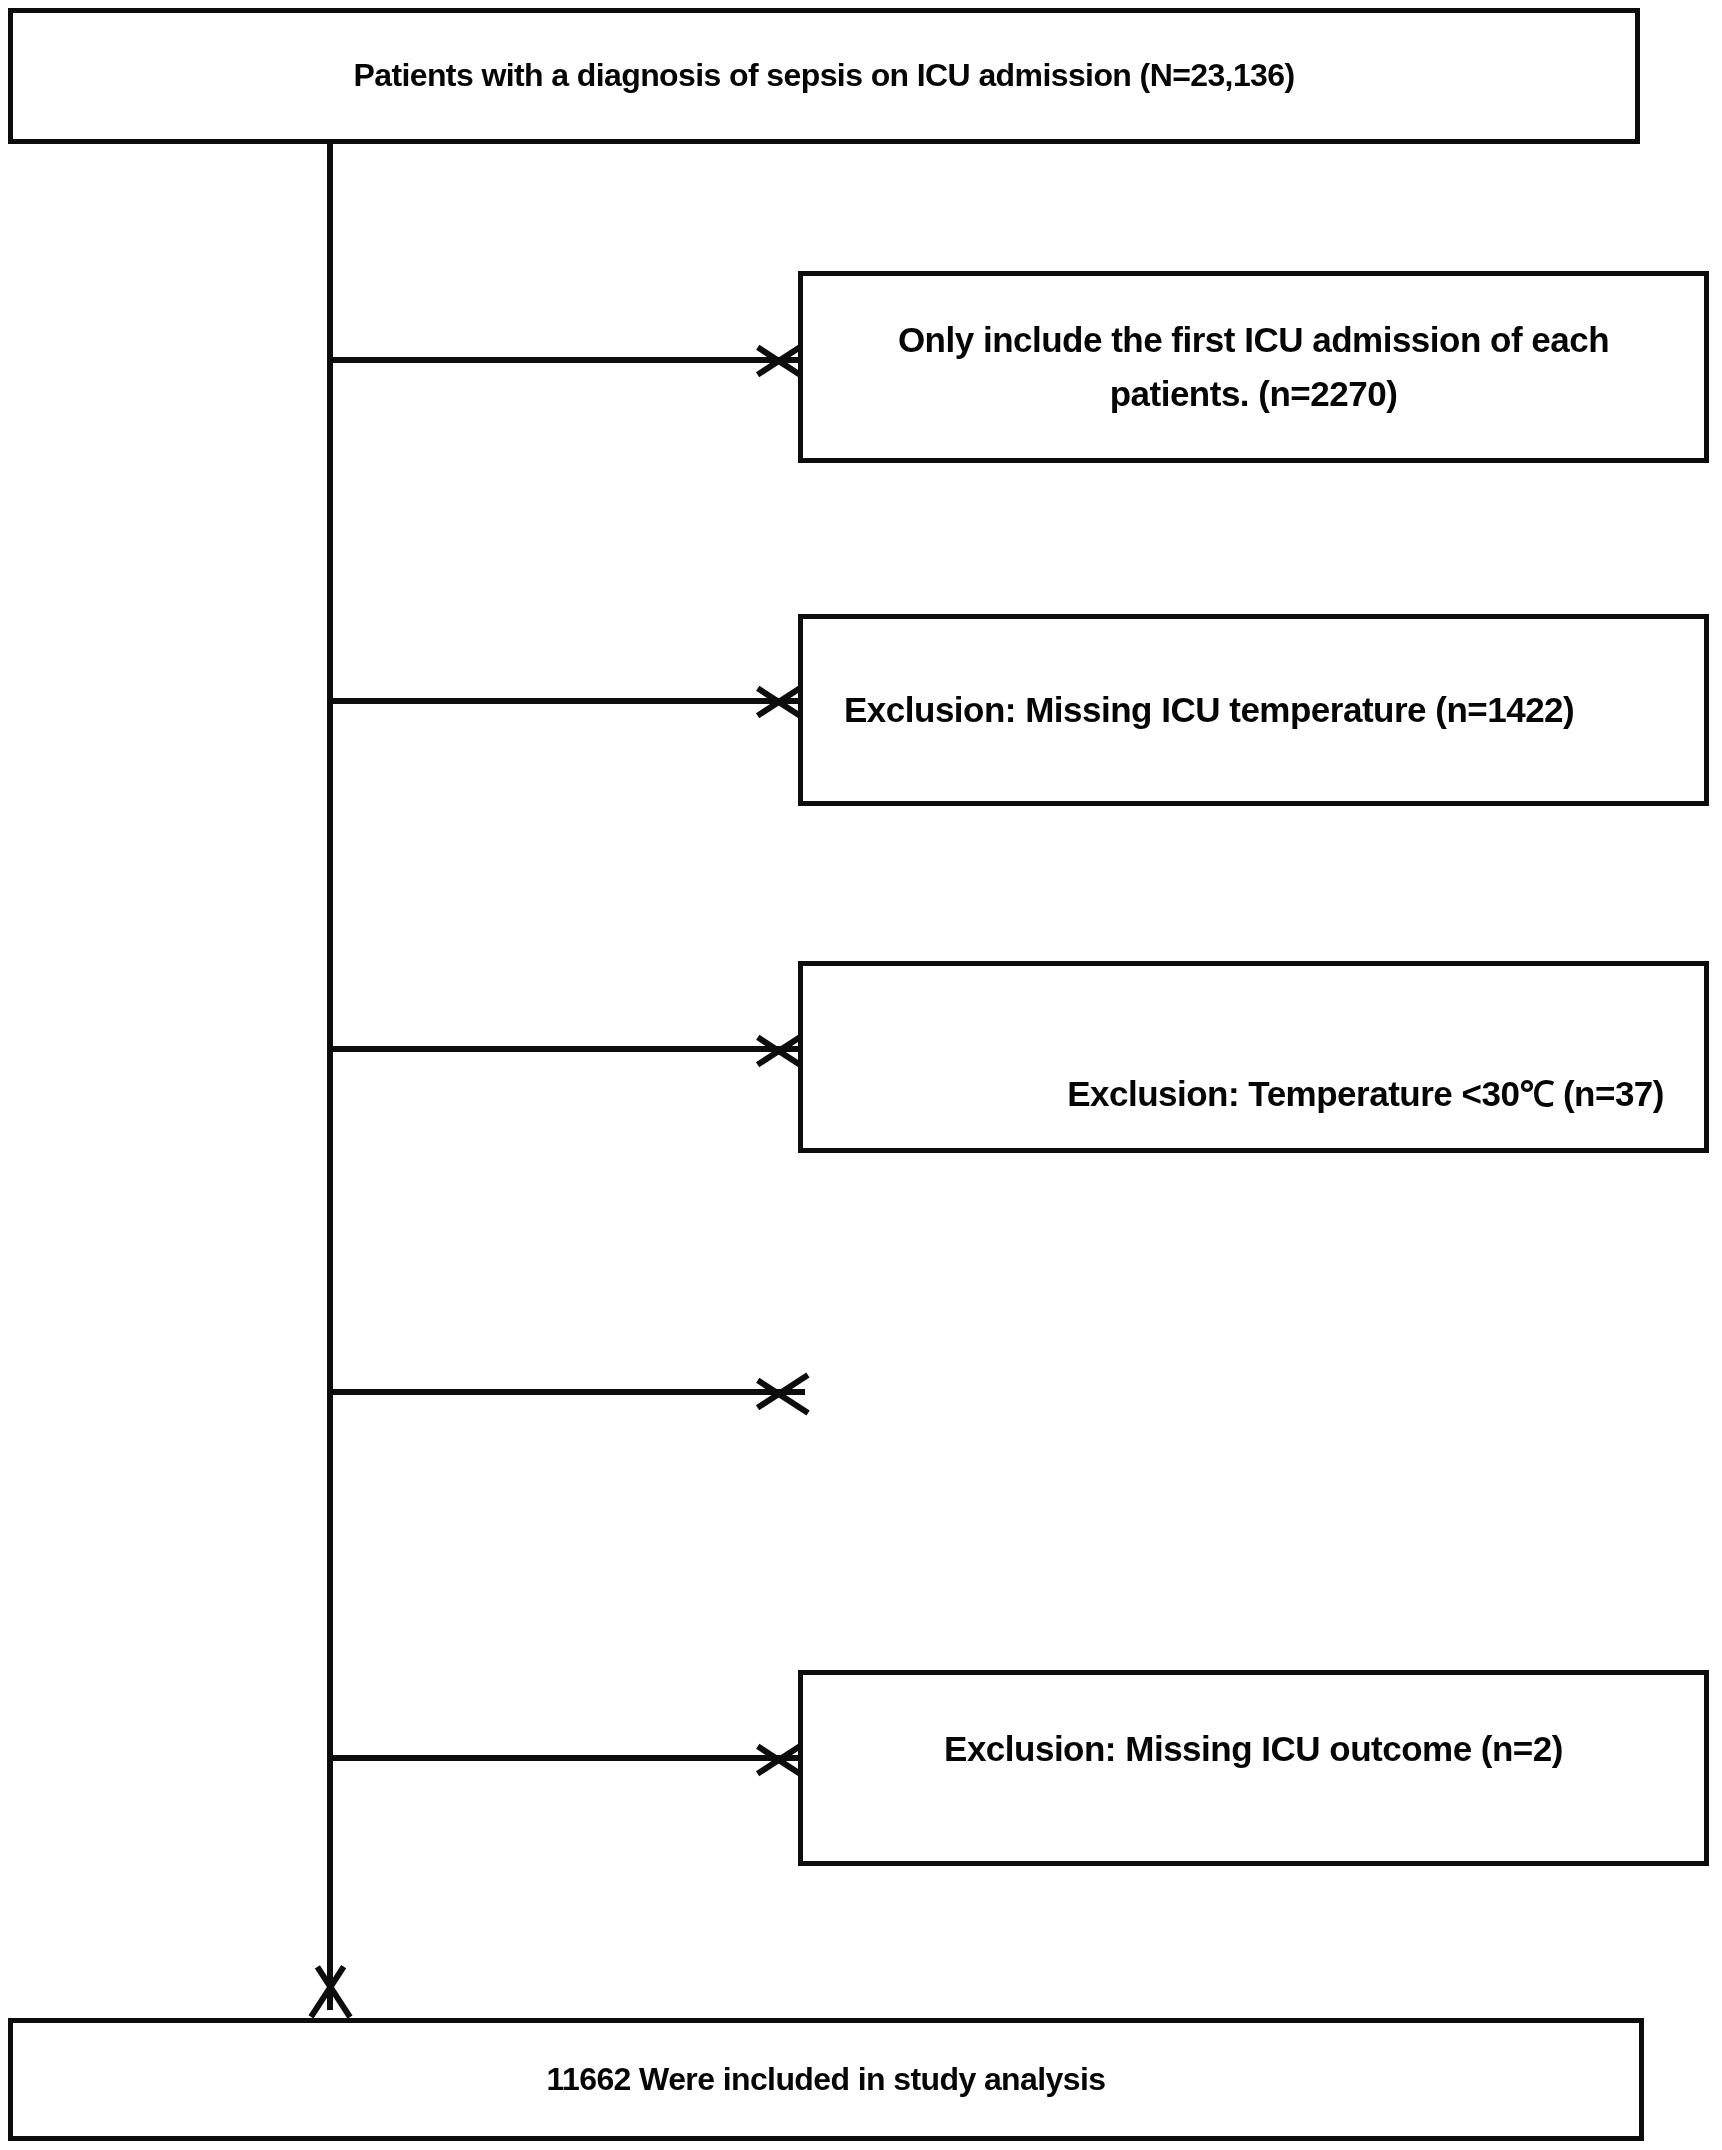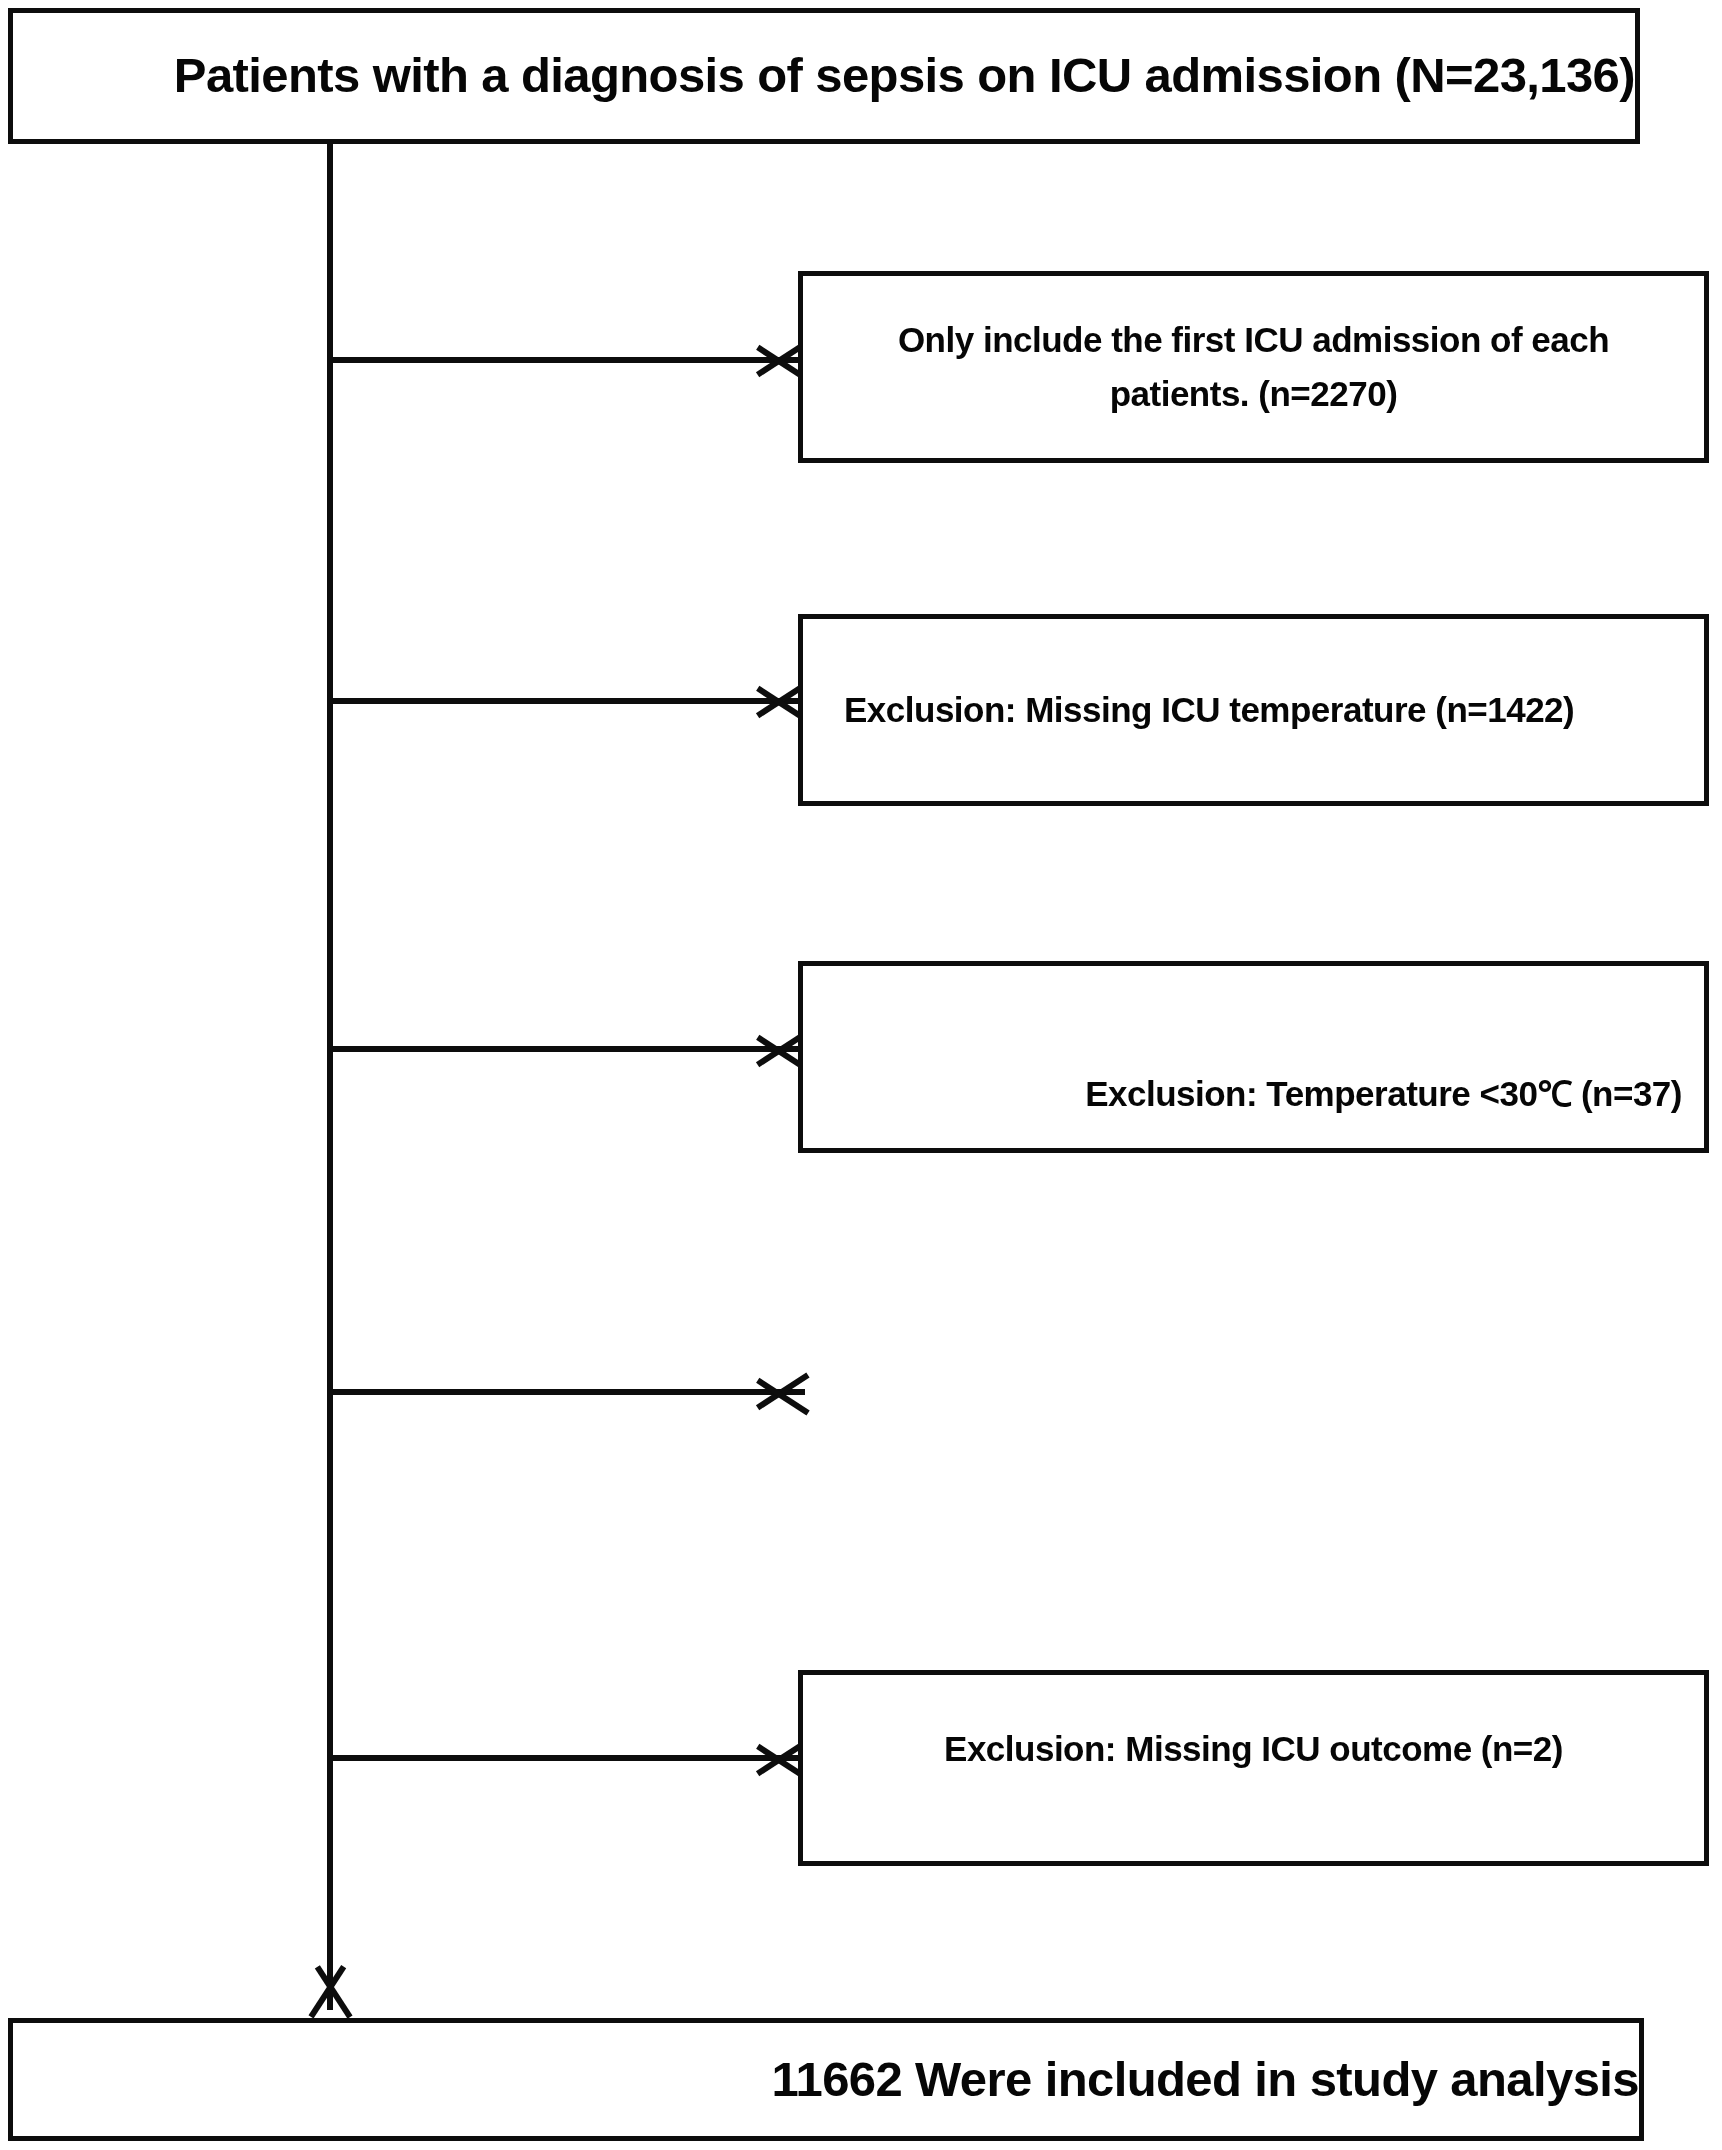--- a/index.html
+++ b/index.html
@@ -36,41 +36,41 @@
     font-weight: 600;
     color: #060606;
     -webkit-font-smoothing: none;
   }
   
   .terminal-box {
     align-items: center;
     justify-content: center;
   }
   .terminal-box .box-text {
-    text-align: right;
-    font-size: 49px;
+    text-align: center;
+    font-size: 32px;
     font-weight: 600;
     letter-spacing: -0.6px;
   }
   
   .exclusion-box .box-text {
     font-size: 35px;
     letter-spacing: -0.5px;
   }
   .align-center-block {
     align-items: center;
     justify-content: center;
   }
   .align-center-block .box-text { text-align: center; }
 
   .align-left-mid {
     align-items: center;
     justify-content: flex-start;
     padding-left: 41px;
-    padding-right: 22px;
+    padding-right: 40px;
   }
   .align-left-mid .box-text { text-align: left; }
 
   .nudge-down .box-text { position: relative; top: 37px; text-align: right; }
   .nudge-up   .box-text { position: relative; top: -19px; }
 
   
   .v-line {
     position: absolute;
     background: #0d0d0d;

